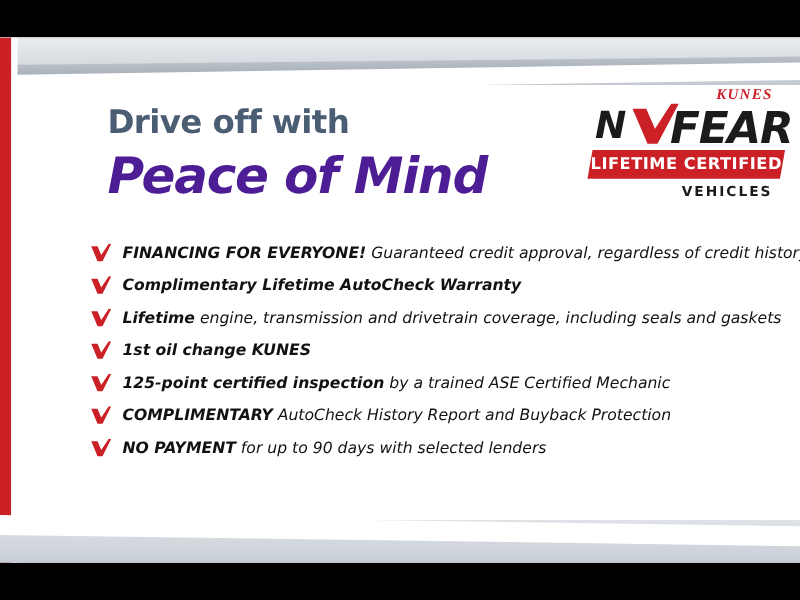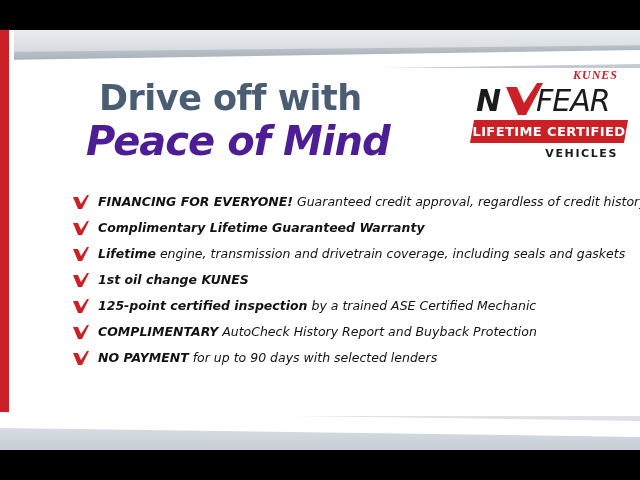--- a/index.html
+++ b/index.html
@@ -99,27 +99,26 @@
 
   
   .headline {
     position: absolute;
     left: 86px;
     top: 50px;
     width: 420px;
   }
   .headline-line1 {
     font-family: "DejaVu Sans", sans-serif;
-    font-size: 35px;
+    font-size: 26px;
     font-weight: bold;
     color: #4a5d73;
     letter-spacing: -0.5px;
     line-height: 36px;
     white-space: nowrap;
-    margin-left: 13px;
   }
   .headline-line2 {
     font-family: "DejaVu Sans", sans-serif;
     font-size: 40px;
     font-weight: bold;
     font-style: italic;
     color: #4c1d95;
     letter-spacing: -1px;
     line-height: 46px;
     margin-top: 2px;
@@ -161,22 +160,22 @@
     font-weight: bold;
     font-style: italic;
     color: #1b1b1b;
     letter-spacing: -1px;
   }
   .logo-fear {
     position: absolute;
     left: 66px;
     top: 0;
     font-family: "DejaVu Sans", sans-serif;
-    font-size: 30px;
-    font-weight: normal;
+    font-size: 35px;
+    font-weight: bold;
     font-style: italic;
     color: #1b1b1b;
     letter-spacing: -1px;
   }
   .logo-check {
     position: absolute;
     left: 34px;
     top: -2px;
     width: 40px;
     height: 38px;
@@ -309,21 +308,21 @@
         </span>
         <div class="benefit-text"><b>FINANCING FOR EVERYONE!</b><span> Guaranteed credit approval, regardless of credit history.</span></div>
       </div>
 
       <div class="benefit-row">
         <span class="benefit-check">
           <svg width="17" height="15" viewBox="0 0 17 15" aria-hidden="true">
               <path d="M1 2 L6 2 L9 9 L15 0 L17 0 L10 14 L6 14 Z" fill="#cc2027"></path>
             </svg>
         </span>
-        <div class="benefit-text"><b>Complimentary Lifetime Guaranteed Warranty</b><span></span></div>
+        <div class="benefit-text"><b>Complimentary Lifetime AutoCheck Warranty</b><span></span></div>
       </div>
 
       <div class="benefit-row">
         <span class="benefit-check">
           <svg width="17" height="15" viewBox="0 0 17 15" aria-hidden="true">
               <path d="M1 2 L6 2 L9 9 L15 0 L17 0 L10 14 L6 14 Z" fill="#cc2027"></path>
             </svg>
         </span>
         <div class="benefit-text"><b>Lifetime</b><span> engine, transmission and drivetrain coverage, including seals and gaskets</span></div>
       </div>

